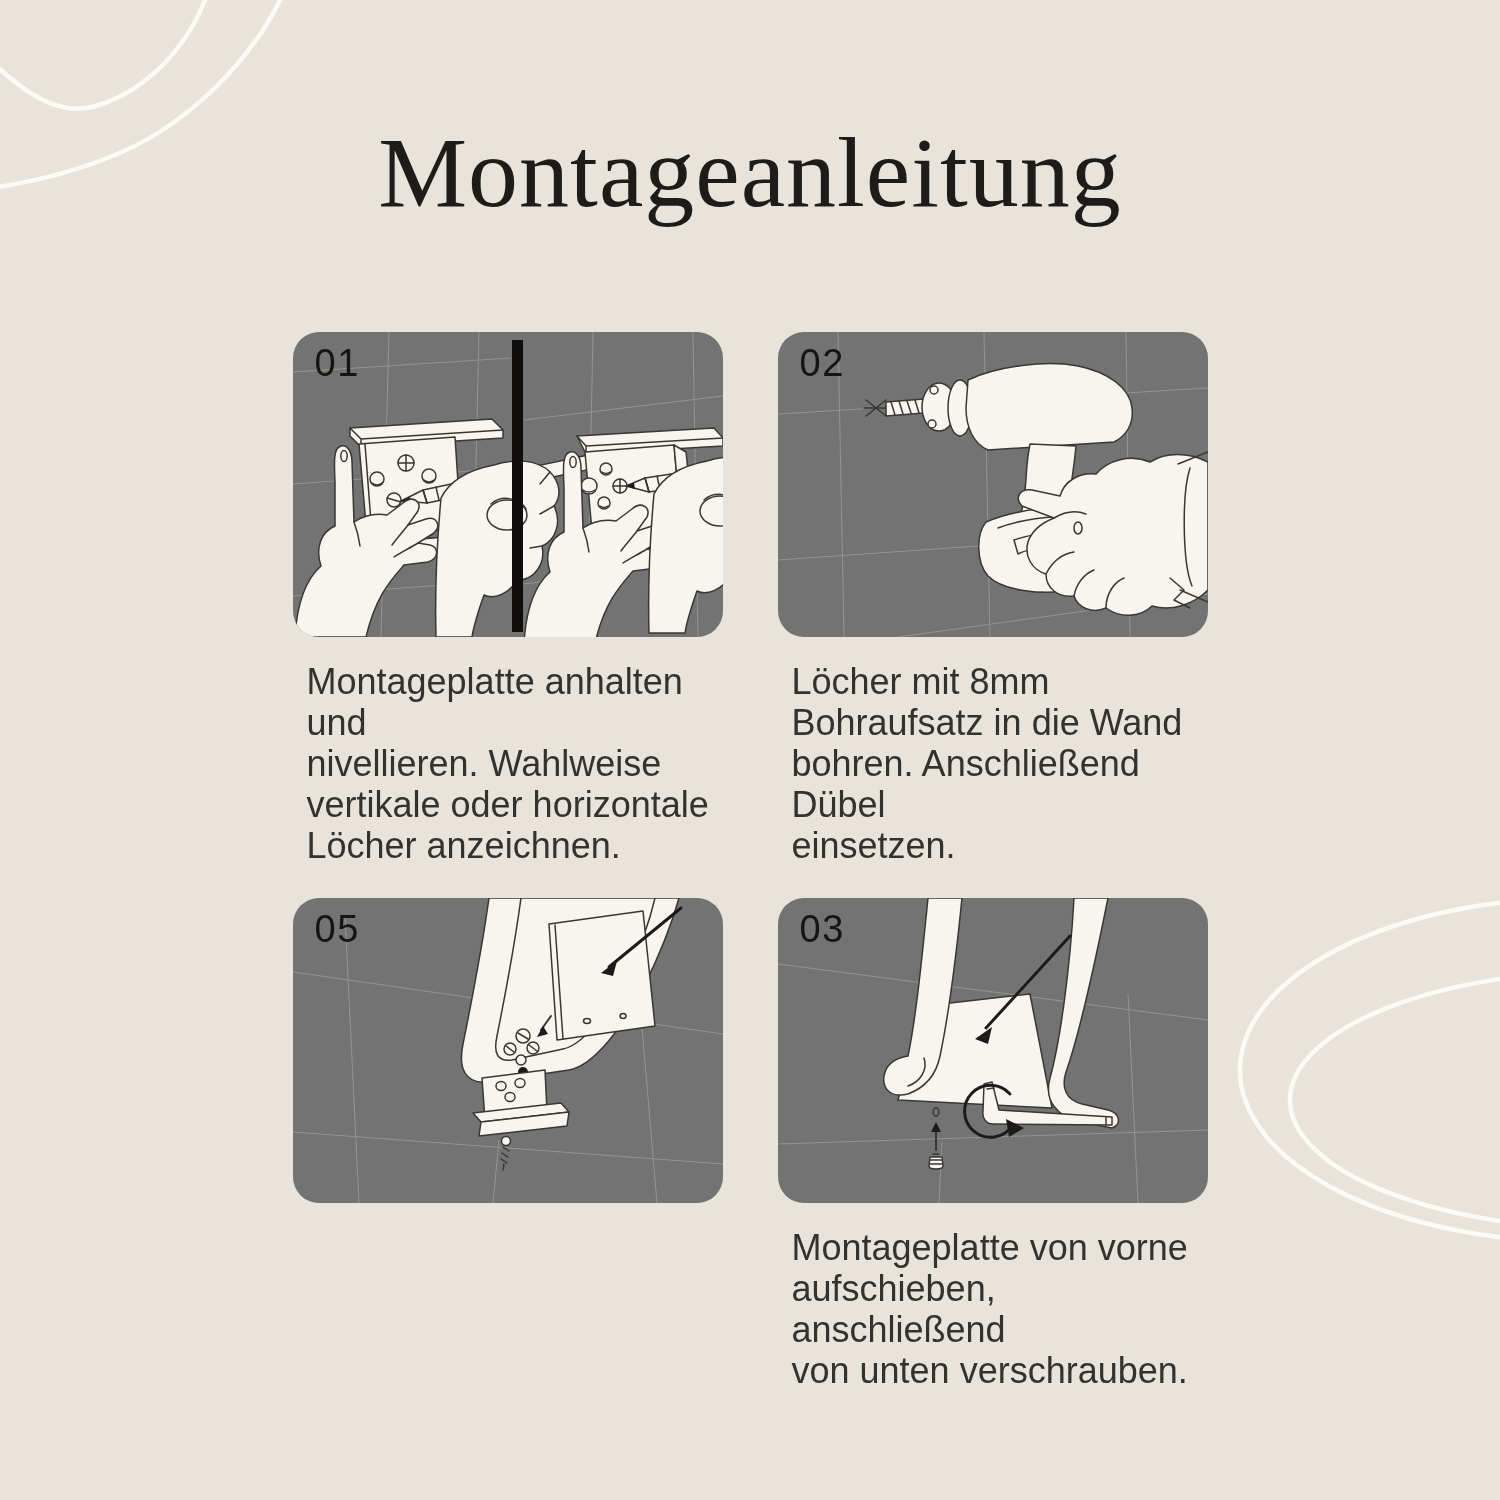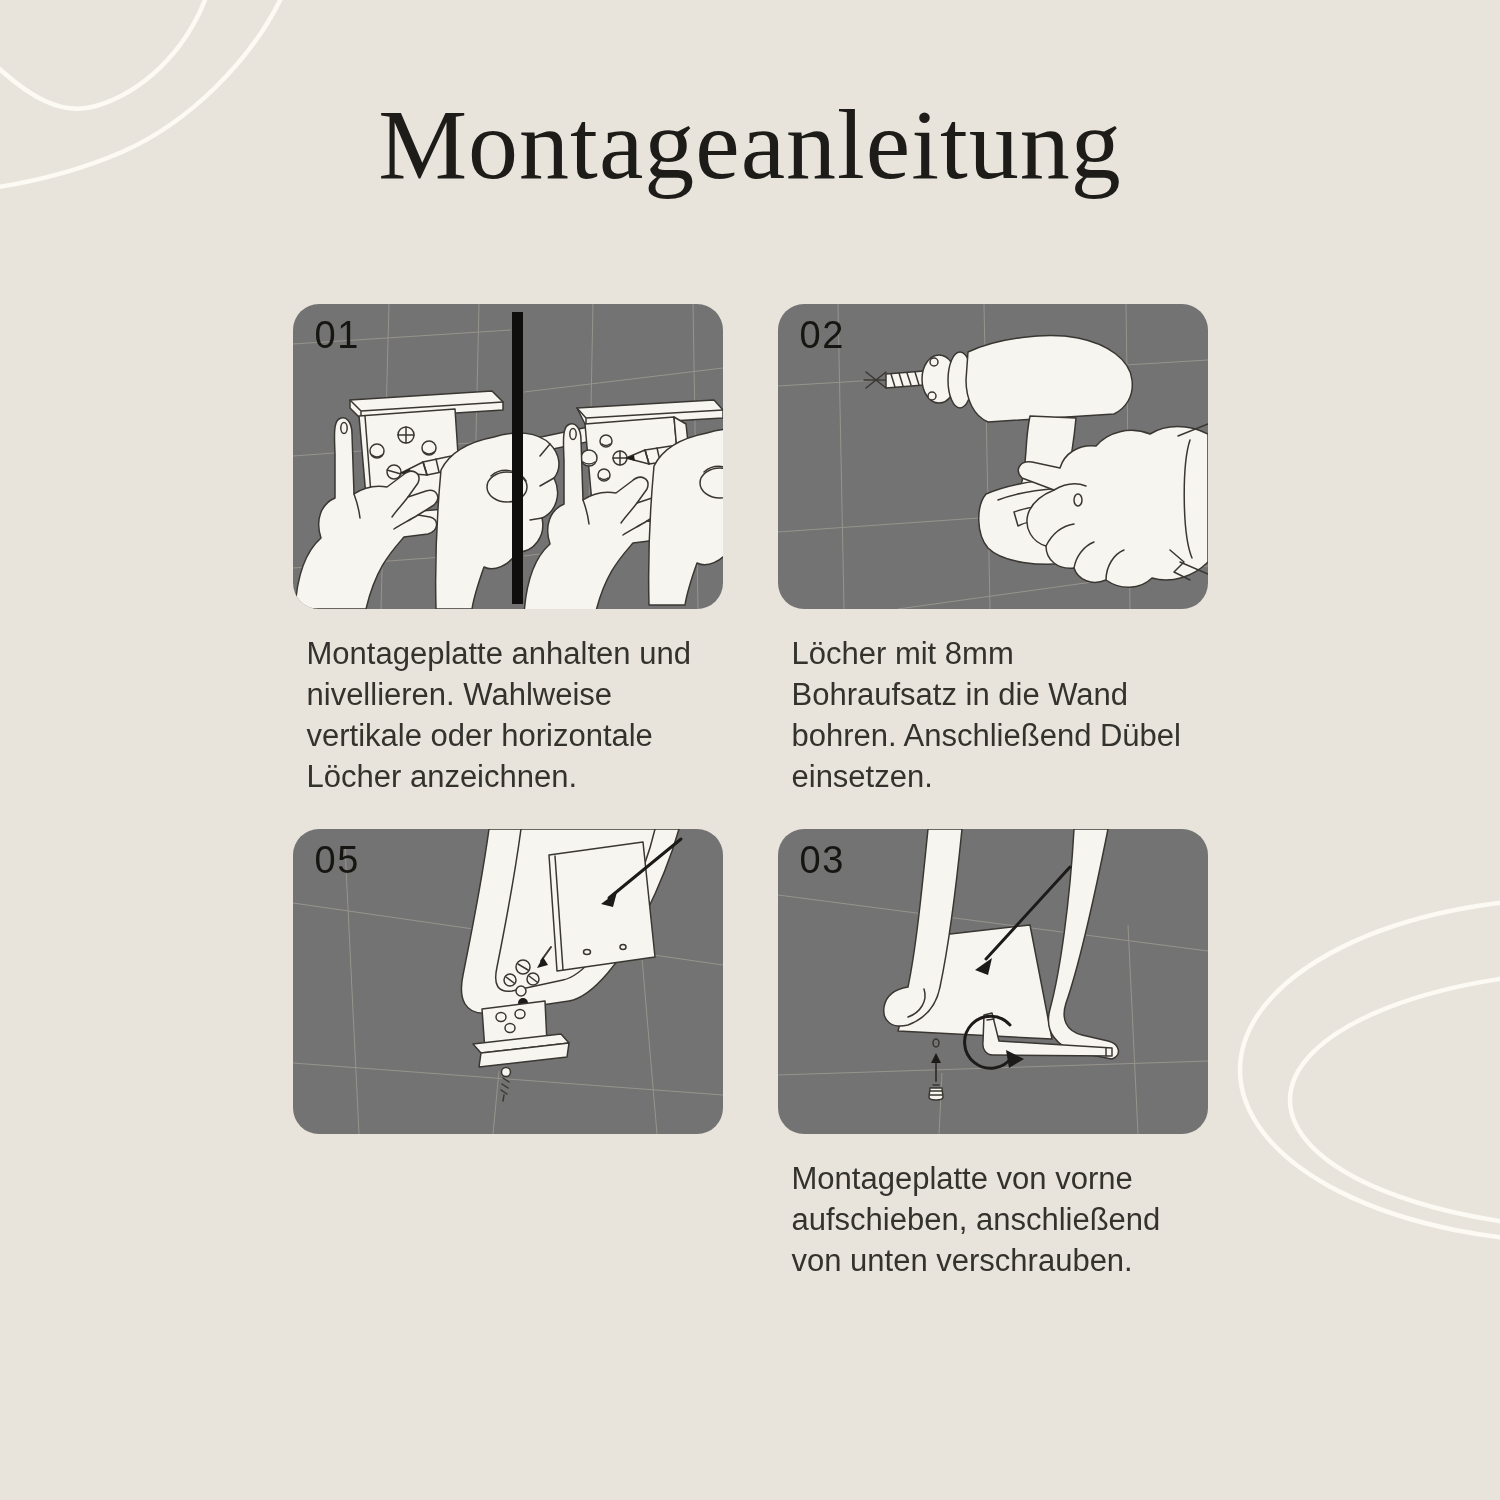--- a/index.html
+++ b/index.html
@@ -3,38 +3,38 @@
 <meta charset="utf-8">
 <style>
   html,body{margin:0;padding:0;}
   body{
     width:1500px;height:1500px;position:relative;overflow:hidden;
     background:#e9e4db;
     font-family:"Liberation Sans", sans-serif;
   }
   .decor{position:absolute;z-index:0;pointer-events:none;}
   .decor path,.decor ellipse{stroke:#fcfaf3;stroke-width:4.5;fill:none;stroke-linecap:round;}
-  .content{position:relative;z-index:1;width:915px;margin:0 auto;padding-top:90px;}
+  .content{position:relative;z-index:1;width:915px;margin:0 auto;padding-top:118px;}
   .title{
     font-family:"Liberation Serif", serif;font-weight:400;
     font-size:100px;line-height:110px;letter-spacing:1px;
     color:#1d1c19;text-align:center;margin:0 0 104px 0;
   }
   .grid2{display:grid;grid-template-columns:430px 430px;column-gap:55px;row-gap:32px;}
   .panel{
     width:430px;height:305px;background:#737373;border-radius:26px;
     position:relative;overflow:hidden;
   }
   .panel svg.illu{position:absolute;left:0;top:0;width:430px;height:305px;}
   .stepnum{
     position:absolute;top:10px;left:22px;z-index:2;
     font-size:38px;font-weight:500;letter-spacing:1.5px;color:#161512;
   }
   .caption{
-    margin:24px 0 0 14px;font-size:31px;line-height:41px;color:#34322d;
+    margin:24px 0 0 14px;font-size:36px;line-height:41px;color:#34322d;
     white-space:pre-line;
   }
   svg .grid line{stroke:#97948d;stroke-width:1;}
   svg .art{stroke:#3a3733;stroke-width:1.5;fill:none;stroke-linecap:round;stroke-linejoin:round;}
   svg .fillart{fill:#f7f5ef;stroke:#3a3733;stroke-width:1.5;stroke-linejoin:round;}
   svg .heavy{stroke:#1c1b19;stroke-width:3;fill:none;stroke-linecap:round;}
   svg .ink{fill:#1c1b19;stroke:none;}
 </style>
 </head>
 <body>

